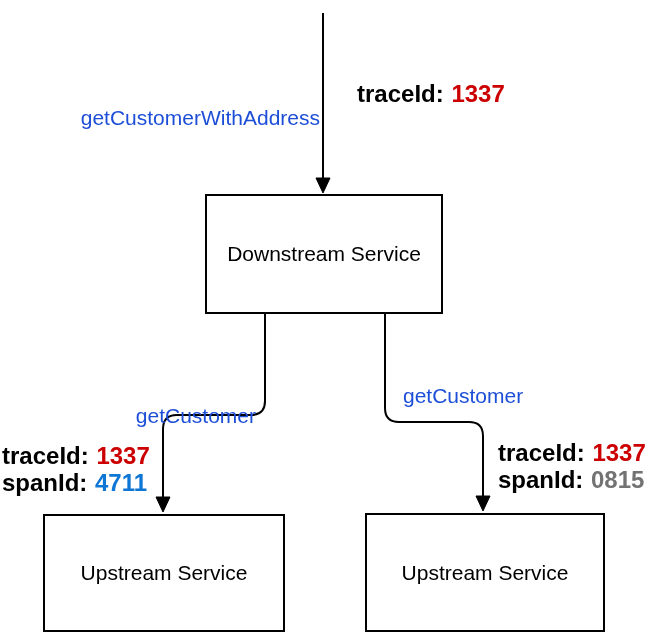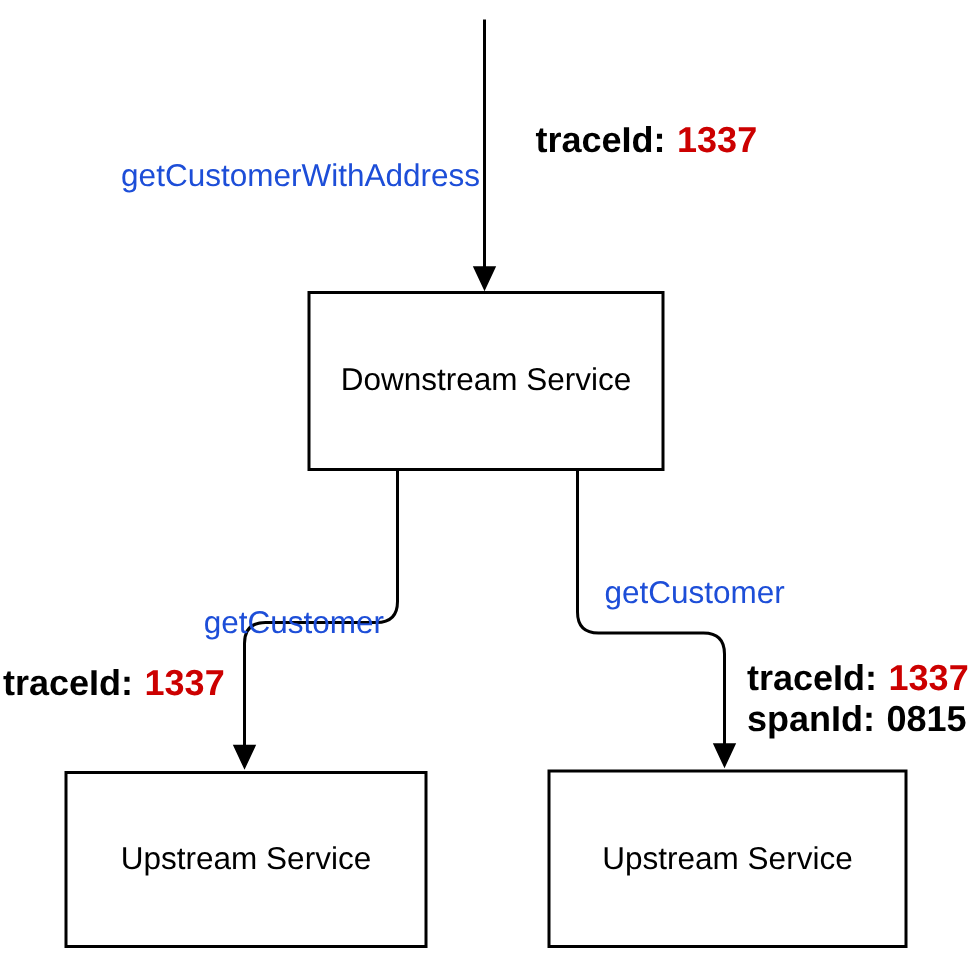--- a/index.html
+++ b/index.html
@@ -108,24 +108,27 @@
   <div class="trace-block" id="trace-top">
     <div>
       <span>traceId:</span><span class="trace-value" style="color: rgb(204, 0, 0);">1337</span>
     </div>
   </div>
 
   <div class="trace-block" id="trace-left">
     <div>
       <span>traceId:</span><span class="trace-value" style="color: rgb(204, 0, 0);">1337</span>
     </div>
+    <div>
+      <span>spanId:</span><span class="trace-value" style="color: rgb(14, 118, 212);">4711</span>
+    </div>
   </div>
 
   <div class="trace-block" id="trace-right">
     <div>
       <span>traceId:</span><span class="trace-value" style="color: rgb(204, 0, 0);">1337</span>
     </div>
     <div>
-      <span>spanId:</span><span class="trace-value" style="color: #000000;">0815</span>
+      <span>spanId:</span><span class="trace-value" style="color: #737373;">0815</span>
     </div>
   </div>
 
 </div>
 
 </body></html>

